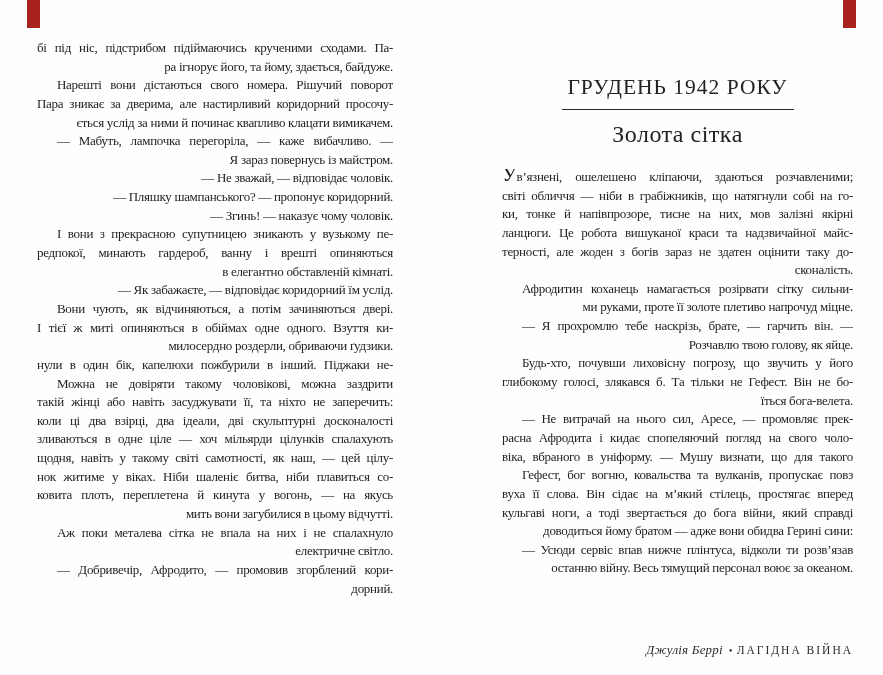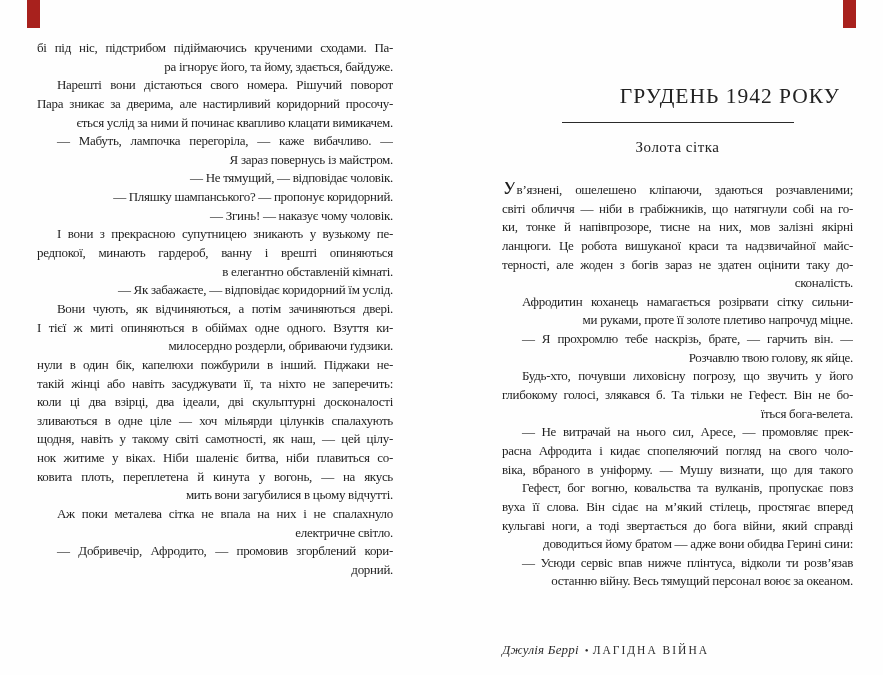--- a/index.html
+++ b/index.html
@@ -27,38 +27,38 @@
     top: 40px;
     width: 356px;
   }
   .page-right {
     position: absolute;
     left: 502px;
     top: 0;
     width: 351px;
   }
   .chapter-heading {
-    margin: 13px;
+    margin: 4px;
     padding-top: 70px;
     font-size: 21.5px;
     line-height: 26px;
     font-weight: normal;
-    text-align: right;
+    text-align: center;
     letter-spacing: 1px;
     color: #222222;
   }
   .heading-rule {
     width: 232px;
     margin: 9px auto 0 auto;
     border: none;
     border-top: 1.6px solid #2a2a2a;
   }
   .section-title {
     margin: 13px 0 0 0;
-    font-size: 15px;
+    font-size: 24px;
     line-height: 22px;
     font-weight: normal;
     text-align: center;
     letter-spacing: 0.5px;
     color: #222222;
   }
   .body-block { margin-top: 24px; }
 
   .para { margin: 0; padding: 0; }
   .line {
@@ -80,21 +80,21 @@
   .initial {
     font-size: 21px;
     line-height: 10px;
   }
 
   .running-footer {
     position: absolute;
     left: 502px;
     top: 640px;
     width: 351px;
-    text-align: left;
+    text-align: right;
     white-space: nowrap;
     color: #2b2b2b;
   }
   .footer-author {
     font-style: italic;
     font-size: 13px;
     letter-spacing: 0.2px;
   }
   .footer-sep {
     font-size: 11px;
@@ -122,21 +122,21 @@
         <div class="para">
           <div class="line ind">Нарешті вони дістаються свого номера. Рішучий поворот</div>
           <div class="line">Пара зникає за дверима, але настирливий коридорний просочу-</div>
           <div class="line last">ється услід за ними й починає квапливо клацати вимикачем.</div>
         </div>
         <div class="para">
           <div class="line ind">— Мабуть, лампочка перегоріла, — каже вибачливо. —</div>
           <div class="line last">Я зараз повернусь із майстром.</div>
         </div>
         <div class="para">
-          <div class="line last ind">— Не тямущий, — відповідає чоловік.</div>
+          <div class="line last ind">— Не зважай, — відповідає чоловік.</div>
         </div>
         <div class="para">
           <div class="line last ind">— Пляшку шампанського? — пропонує коридорний.</div>
         </div>
         <div class="para">
           <div class="line last ind">— Згинь! — наказує чому чоловік.</div>
         </div>
         <div class="para">
           <div class="line ind">І вони з прекрасною супутницею зникають у вузькому пе-</div>
           <div class="line">редпокої, минають гардероб, ванну і врешті опиняються</div>
@@ -145,20 +145,21 @@
         <div class="para">
           <div class="line last ind">— Як забажаєте, — відповідає коридорний їм услід.</div>
         </div>
         <div class="para">
           <div class="line ind">Вони чують, як відчиняються, а потім зачиняються двері.</div>
           <div class="line">І тієї ж миті опиняються в обіймах одне одного. Взуття ки-</div>
           <div class="line last">милосердно роздерли, обриваючи ґудзики.</div>
           <div class="line">нули в один бік, капелюхи пожбурили в інший. Піджаки не-</div>
         </div>
         <div class="para">
+          <div class="line ind">Можна не довіряти такому чоловікові, можна заздрити</div>
           <div class="line">такій жінці або навіть засуджувати її, та ніхто не заперечить:</div>
           <div class="line">коли ці два взірці, два ідеали, дві скульптурні досконалості</div>
           <div class="line">зливаються в одне ціле — хоч мільярди цілунків спалахують</div>
           <div class="line">щодня, навіть у такому світі самотності, як наш, — цей цілу-</div>
           <div class="line">нок житиме у віках. Ніби шаленіє битва, ніби плавиться со-</div>
           <div class="line">ковита плоть, переплетена й кинута у вогонь, — на якусь</div>
           <div class="line last">мить вони загубилися в цьому відчутті.</div>
         </div>
         <div class="para">
           <div class="line ind">Аж поки металева сітка не впала на них і не спалахнуло</div>

